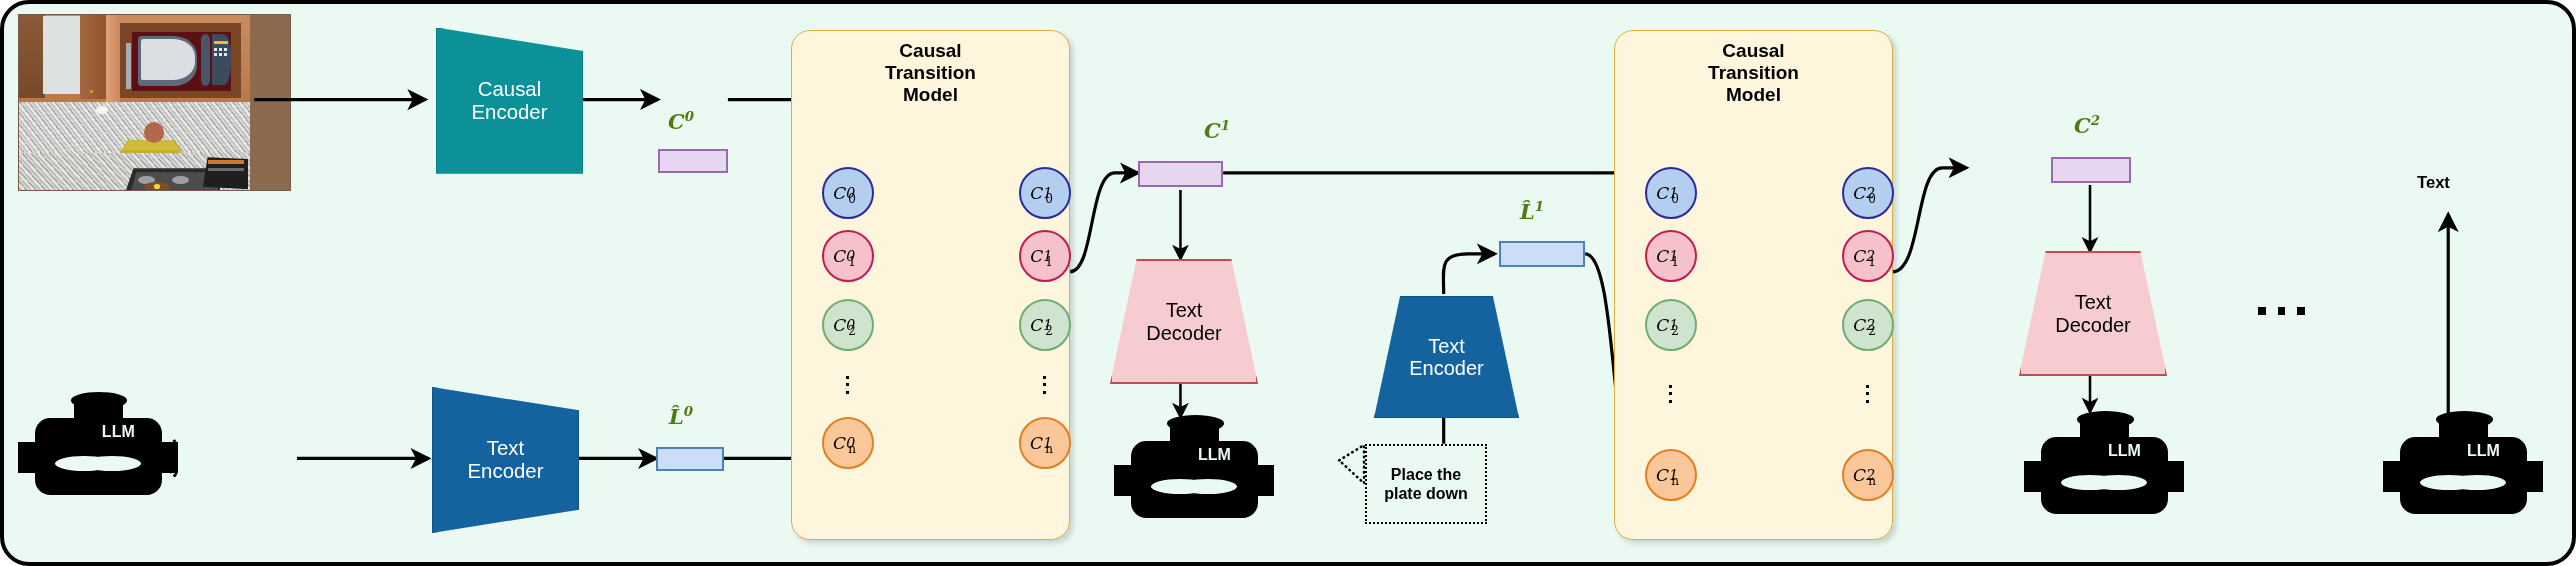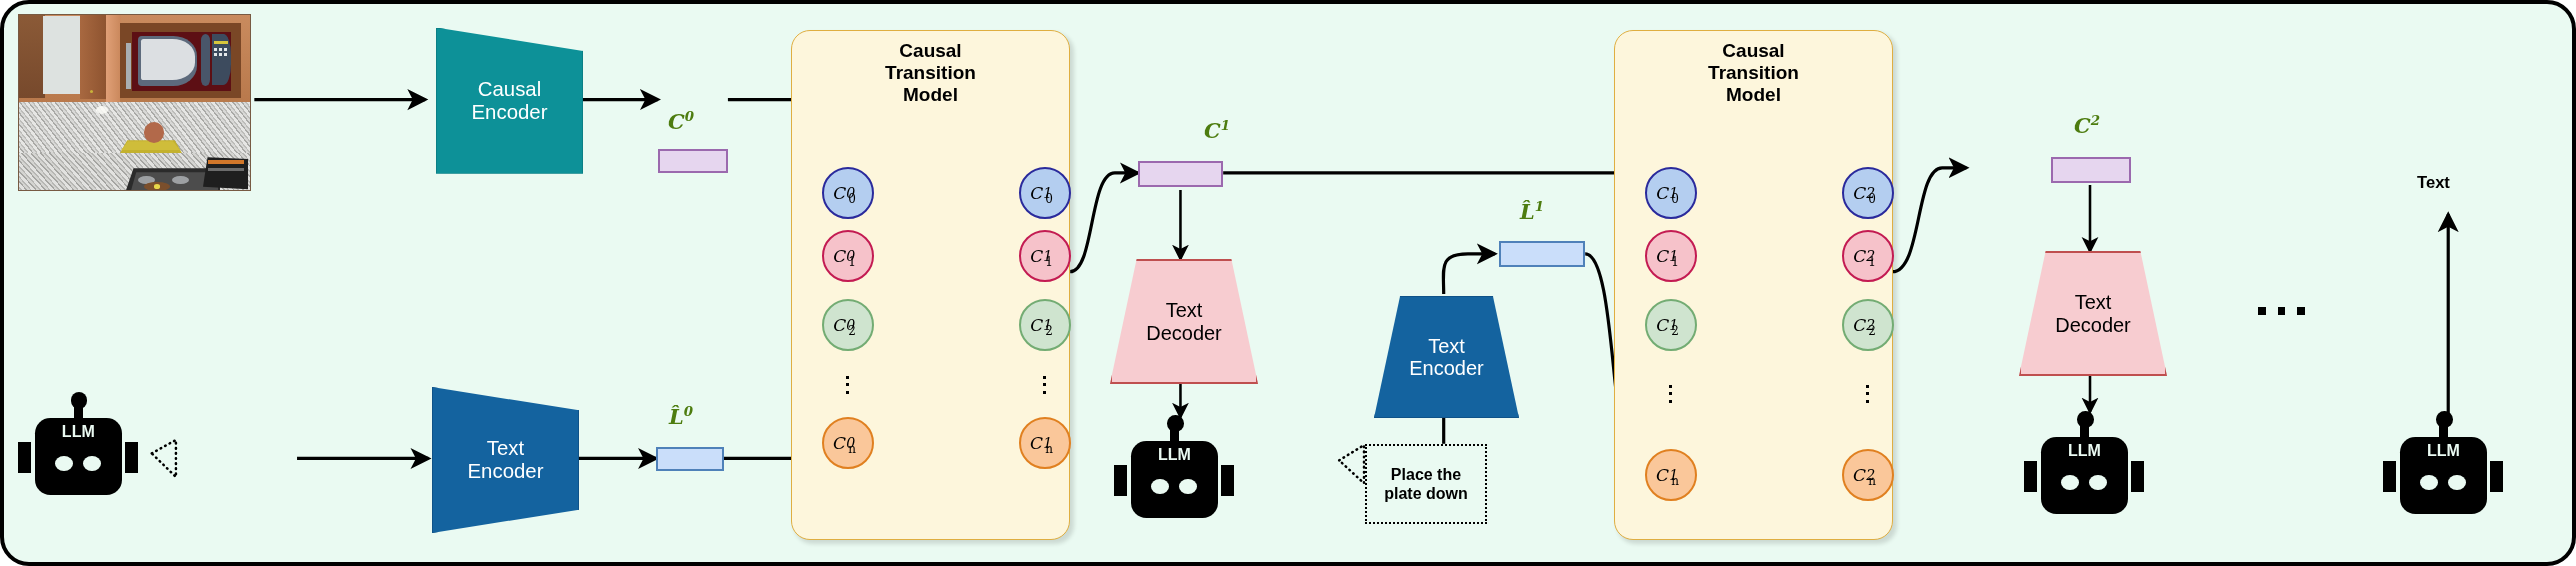--- a/index.html
+++ b/index.html
@@ -5,21 +5,21 @@
   html,body{margin:0;padding:0;background:#ffffff;}
   body{font-family:"Liberation Sans",sans-serif;}
   #page{
     position:relative;width:2576px;height:566px;
     background:#eafaf2;
     border:4.5px solid #000;
     border-radius:29px;
     box-sizing:border-box;
     overflow:hidden;
   }
-  .abs{position:absolute;}
+  .abs{position:absolute;padding-left:40px;}
   
   #scene{left:14px;top:10.2px;width:231px;height:175px;overflow:hidden;
     border:0.6px solid rgba(0,0,0,.15);background:#8c6a4f;}
   .sc{position:absolute;}
   
   .trap{position:absolute;display:flex;align-items:center;justify-content:center;
     text-align:center;line-height:1.12;color:#fff;font-weight:400;}
   .bar{position:absolute;box-sizing:border-box;}
   .ctm{position:absolute;box-sizing:border-box;background:#fdf6dc;
     border:1.9px solid #dfae41;border-radius:19px;

